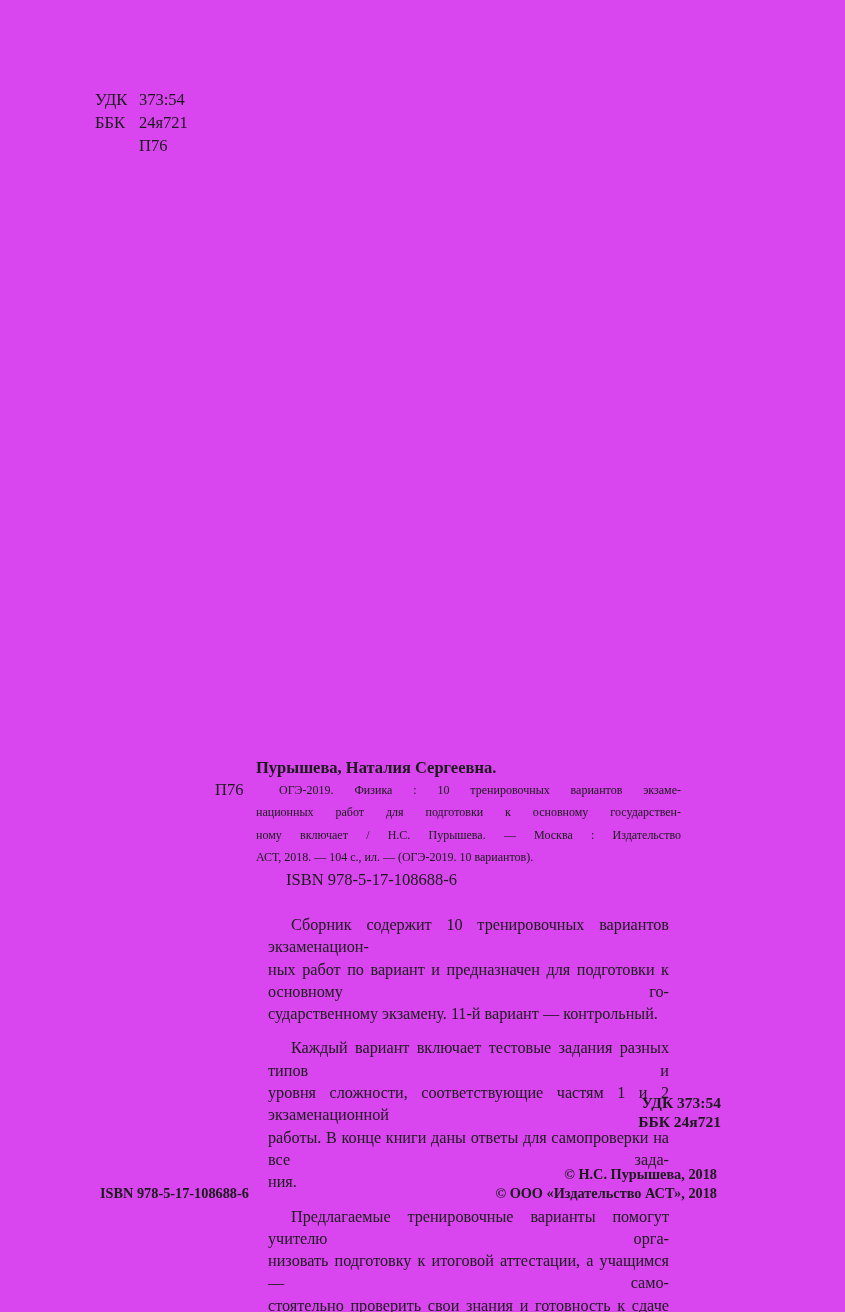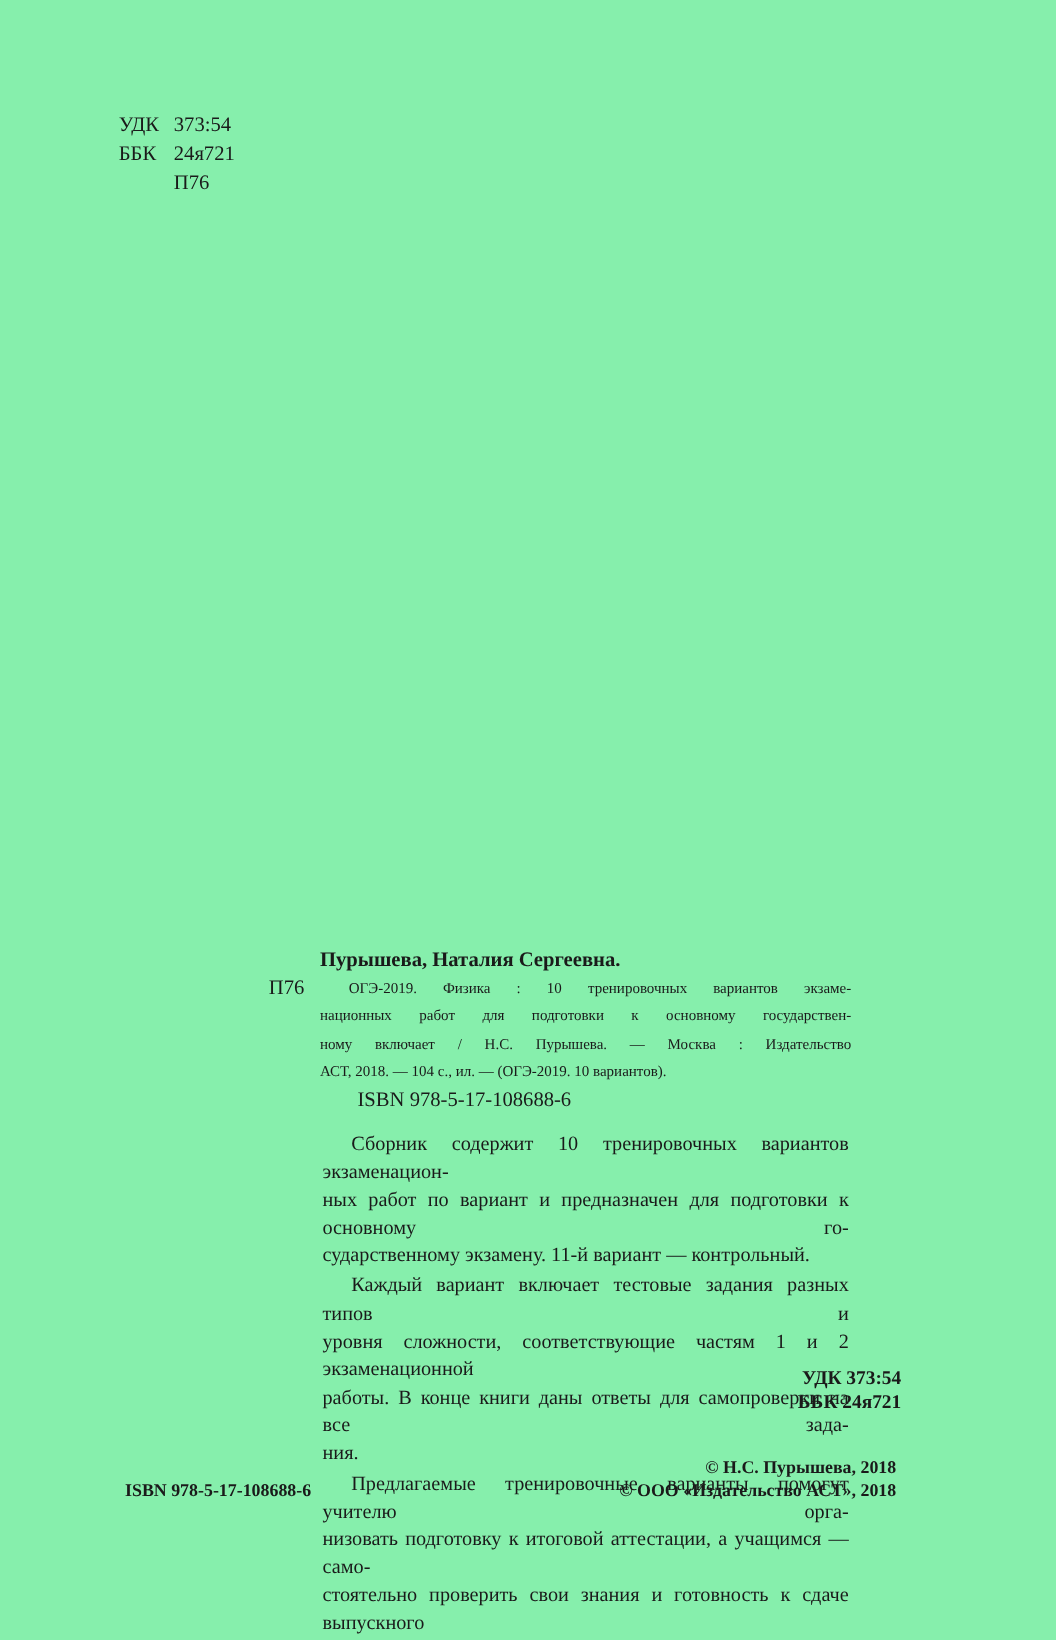--- a/index.html
+++ b/index.html
@@ -93,21 +93,21 @@
   }
 
   
   .annotation {
     position: absolute;
     left: 256px;
     top: 902px;
     width: 425px;
   }
   .annotation p {
-    margin: 2px;
+    margin: 12px;
     font-size: 16.2px;
     line-height: 22.3px;
     text-align: justify;
     text-indent: 23px;
     hyphens: none;
   }
   .annotation p .lastline {
     text-align: left;
   }
 
@@ -147,21 +147,21 @@
     top: 1184px;
     font-weight: bold;
     font-size: 14.3px;
     line-height: 19px;
     white-space: nowrap;
   }
 </style>
 </head>
 <body>
 
-<div class="page" style="background: #86efac; color: rgb(26, 26, 26);">
+<div class="page" style="background: #d946ef; color: rgb(26, 26, 26);">
 
   <div class="classification-top">
     <span class="cls-row"><span class="cls-key">УДК</span><span class="cls-val">373:54</span></span>
     <span class="cls-row"><span class="cls-key">ББК</span><span class="cls-val">24я721</span></span>
     <span class="cls-code-row">П76</span>
   </div>
 
   <div class="biblio">
     <div class="biblio-author">Пурышева, Наталия Сергеевна.</div>
     <div class="biblio-entry">

